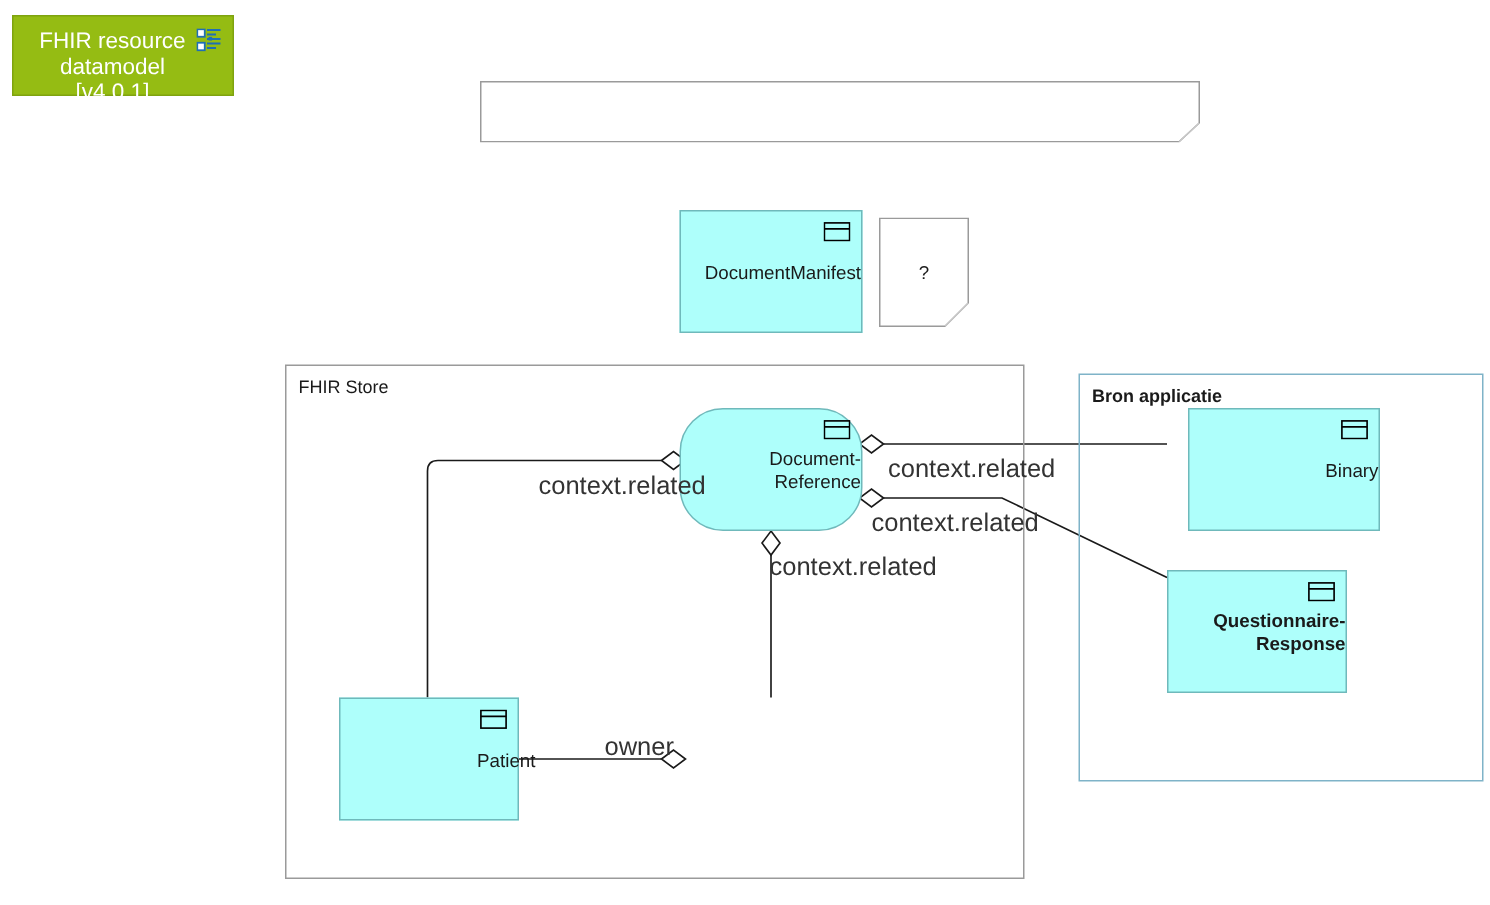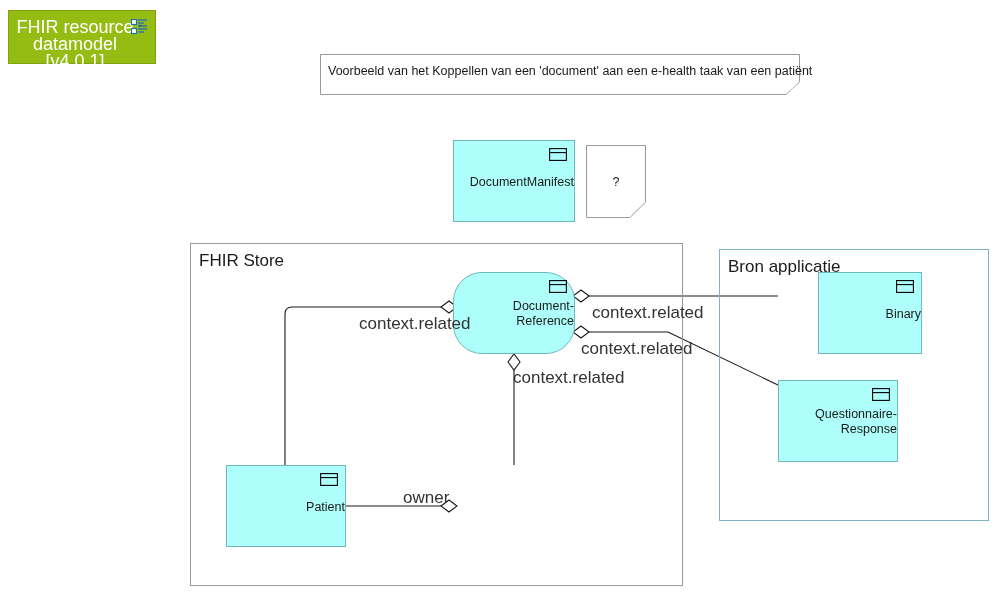--- a/index.html
+++ b/index.html
@@ -30,21 +30,21 @@
     background: #95bc13;
     border: 1px solid #7fa30f;
     box-sizing: border-box;
   }
   #title-tag .title-text {
     position: absolute;
     left: 6px; top: 8px;
     width: 120px;
     text-align: center;
     color: #ffffff;
-    font-size: 18px;
+    font-size: 15px;
     line-height: 17px;
     white-space: pre-line;
   }
   #title-tag .pkg-icon {
     position: absolute;
     right: 7px; top: 8px;
     width: 17px; height: 16px;
   }
 
   
@@ -82,30 +82,30 @@
     width: 18px; height: 13px;
   }
 
   #node-documentmanifest { left: 453px; top: 140px; width: 122px; height: 82px; }
   #node-documentmanifest .node-label { top: 34px; }
 
   #node-documentreference { left: 453px; top: 272px; width: 122px; height: 82px; border-radius: 29px; }
   #node-documentreference .node-label { top: 26px; }
 
   #node-patient { left: 226px; top: 465px; width: 120px; height: 82px; }
-  #node-patient .node-label { top: 34px; }
+  #node-patient .node-label { top: 34px; margin-left: 12px; }
 
   #node-task { left: 453px; top: 465px; width: 122px; height: 82px; }
   #node-task .node-label { top: 34px; }
 
-  #node-binary { left: 818px; top: 272px; width: 104px; height: 82px; }
+  #node-binary { left: 792px; top: 272px; width: 128px; height: 82px; }
   #node-binary .node-label { top: 34px; }
 
   #node-questionnaireresponse { left: 778px; top: 380px; width: 120px; height: 82px; }
-  #node-questionnaireresponse .node-label { top: 26px; }
+  #node-questionnaireresponse .node-label { top: 26px; font-weight: bold; }
 
   
   #node-unknown {
     left: 586px; top: 145px;
     width: 60px; height: 73px;
   }
   #node-unknown .q-text {
     position: absolute;
     left: 0; top: 30px;
     width: 100%;
@@ -116,32 +116,33 @@
 
   
   .boundary {
     border: 1px solid #9a9a9a;
     background: transparent;
     box-sizing: border-box;
   }
   .boundary .boundary-label {
     position: absolute;
     left: 8px; top: 7px;
-    font-size: 17px;
+    font-size: 12px;
     color: #1a1a1a;
     white-space: nowrap;
   }
   #boundary-fhir-store {
     left: 190px; top: 243px;
     width: 493px; height: 343px;
   }
   #boundary-bron-applicatie {
     left: 719px; top: 249px;
     width: 270px; height: 272px;
     border-color: #7fb3c8;
+    font-weight: bold;
   }
 
   
   .edge-label {
     position: absolute;
     font-size: 17px;
     color: #333333;
     white-space: nowrap;
     background: transparent;
   }
@@ -203,21 +204,20 @@
       <line x1="7" y1="13" x2="13" y2="13" stroke="#1f6fb5" stroke-width="1.3"></line>
       <rect x="8" y="5.6" width="2.4" height="2.4" fill="#1f6fb5"></rect>
     </svg>
   </div>
 
   <div class="abs" id="note">
     <svg width="480" height="41">
       <path d="M 0.5,0.5 L 479.5,0.5 L 479.5,28 L 466,40.5 L 0.5,40.5 Z" fill="#ffffff" stroke="#9a9a9a" stroke-width="1"></path>
       <path d="M 479.5,28 L 466,40.5" fill="none" stroke="#c9c9c9" stroke-width="1"></path>
     </svg>
-    <span class="note-text">Voorbeeld van het Koppellen van een 'document' aan een e-health taak van een patiënt</span>
   </div>
 
   <div class="abs node" id="node-documentmanifest">
     <svg class="res-icon" viewBox="0 0 18 13">
       <rect x="0.6" y="0.6" width="16.8" height="11.8" fill="#aefffb" stroke="#000000" stroke-width="1.1"></rect>
       <line x1="0.6" y1="4.6" x2="17.4" y2="4.6" stroke="#000000" stroke-width="1.1"></line>
     </svg>
     <span class="node-label">DocumentManifest</span>
   </div>
 

